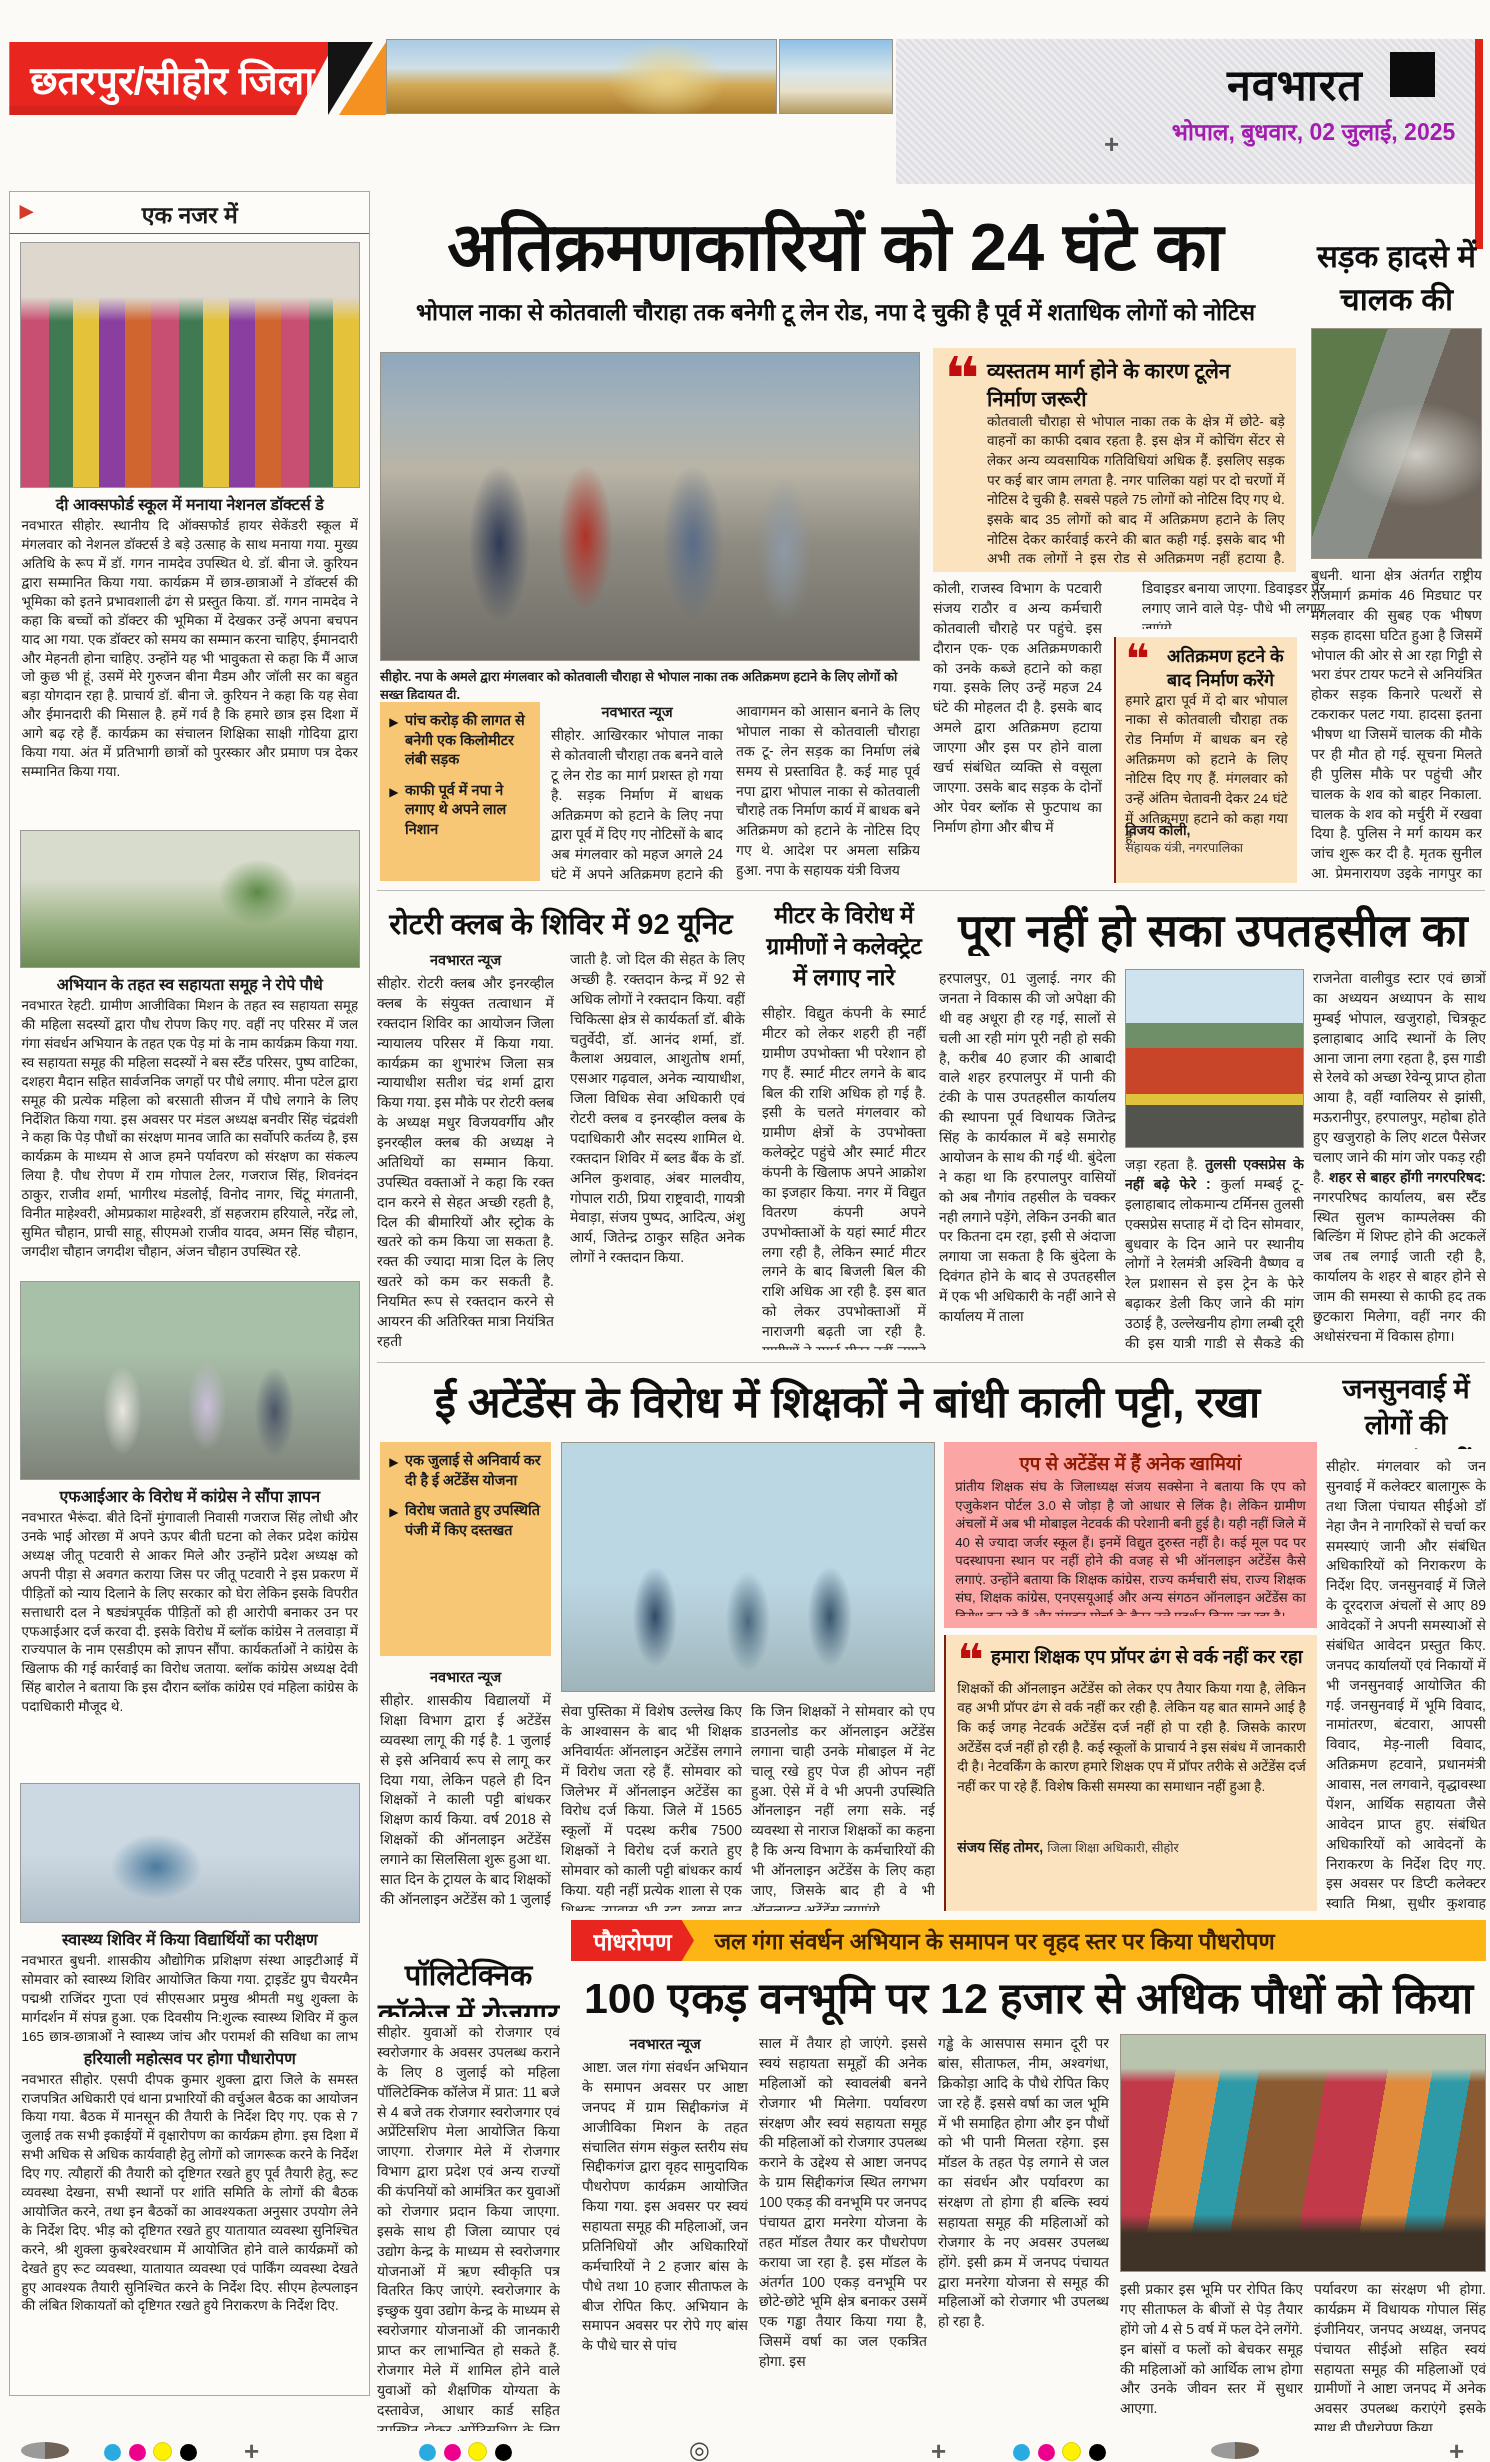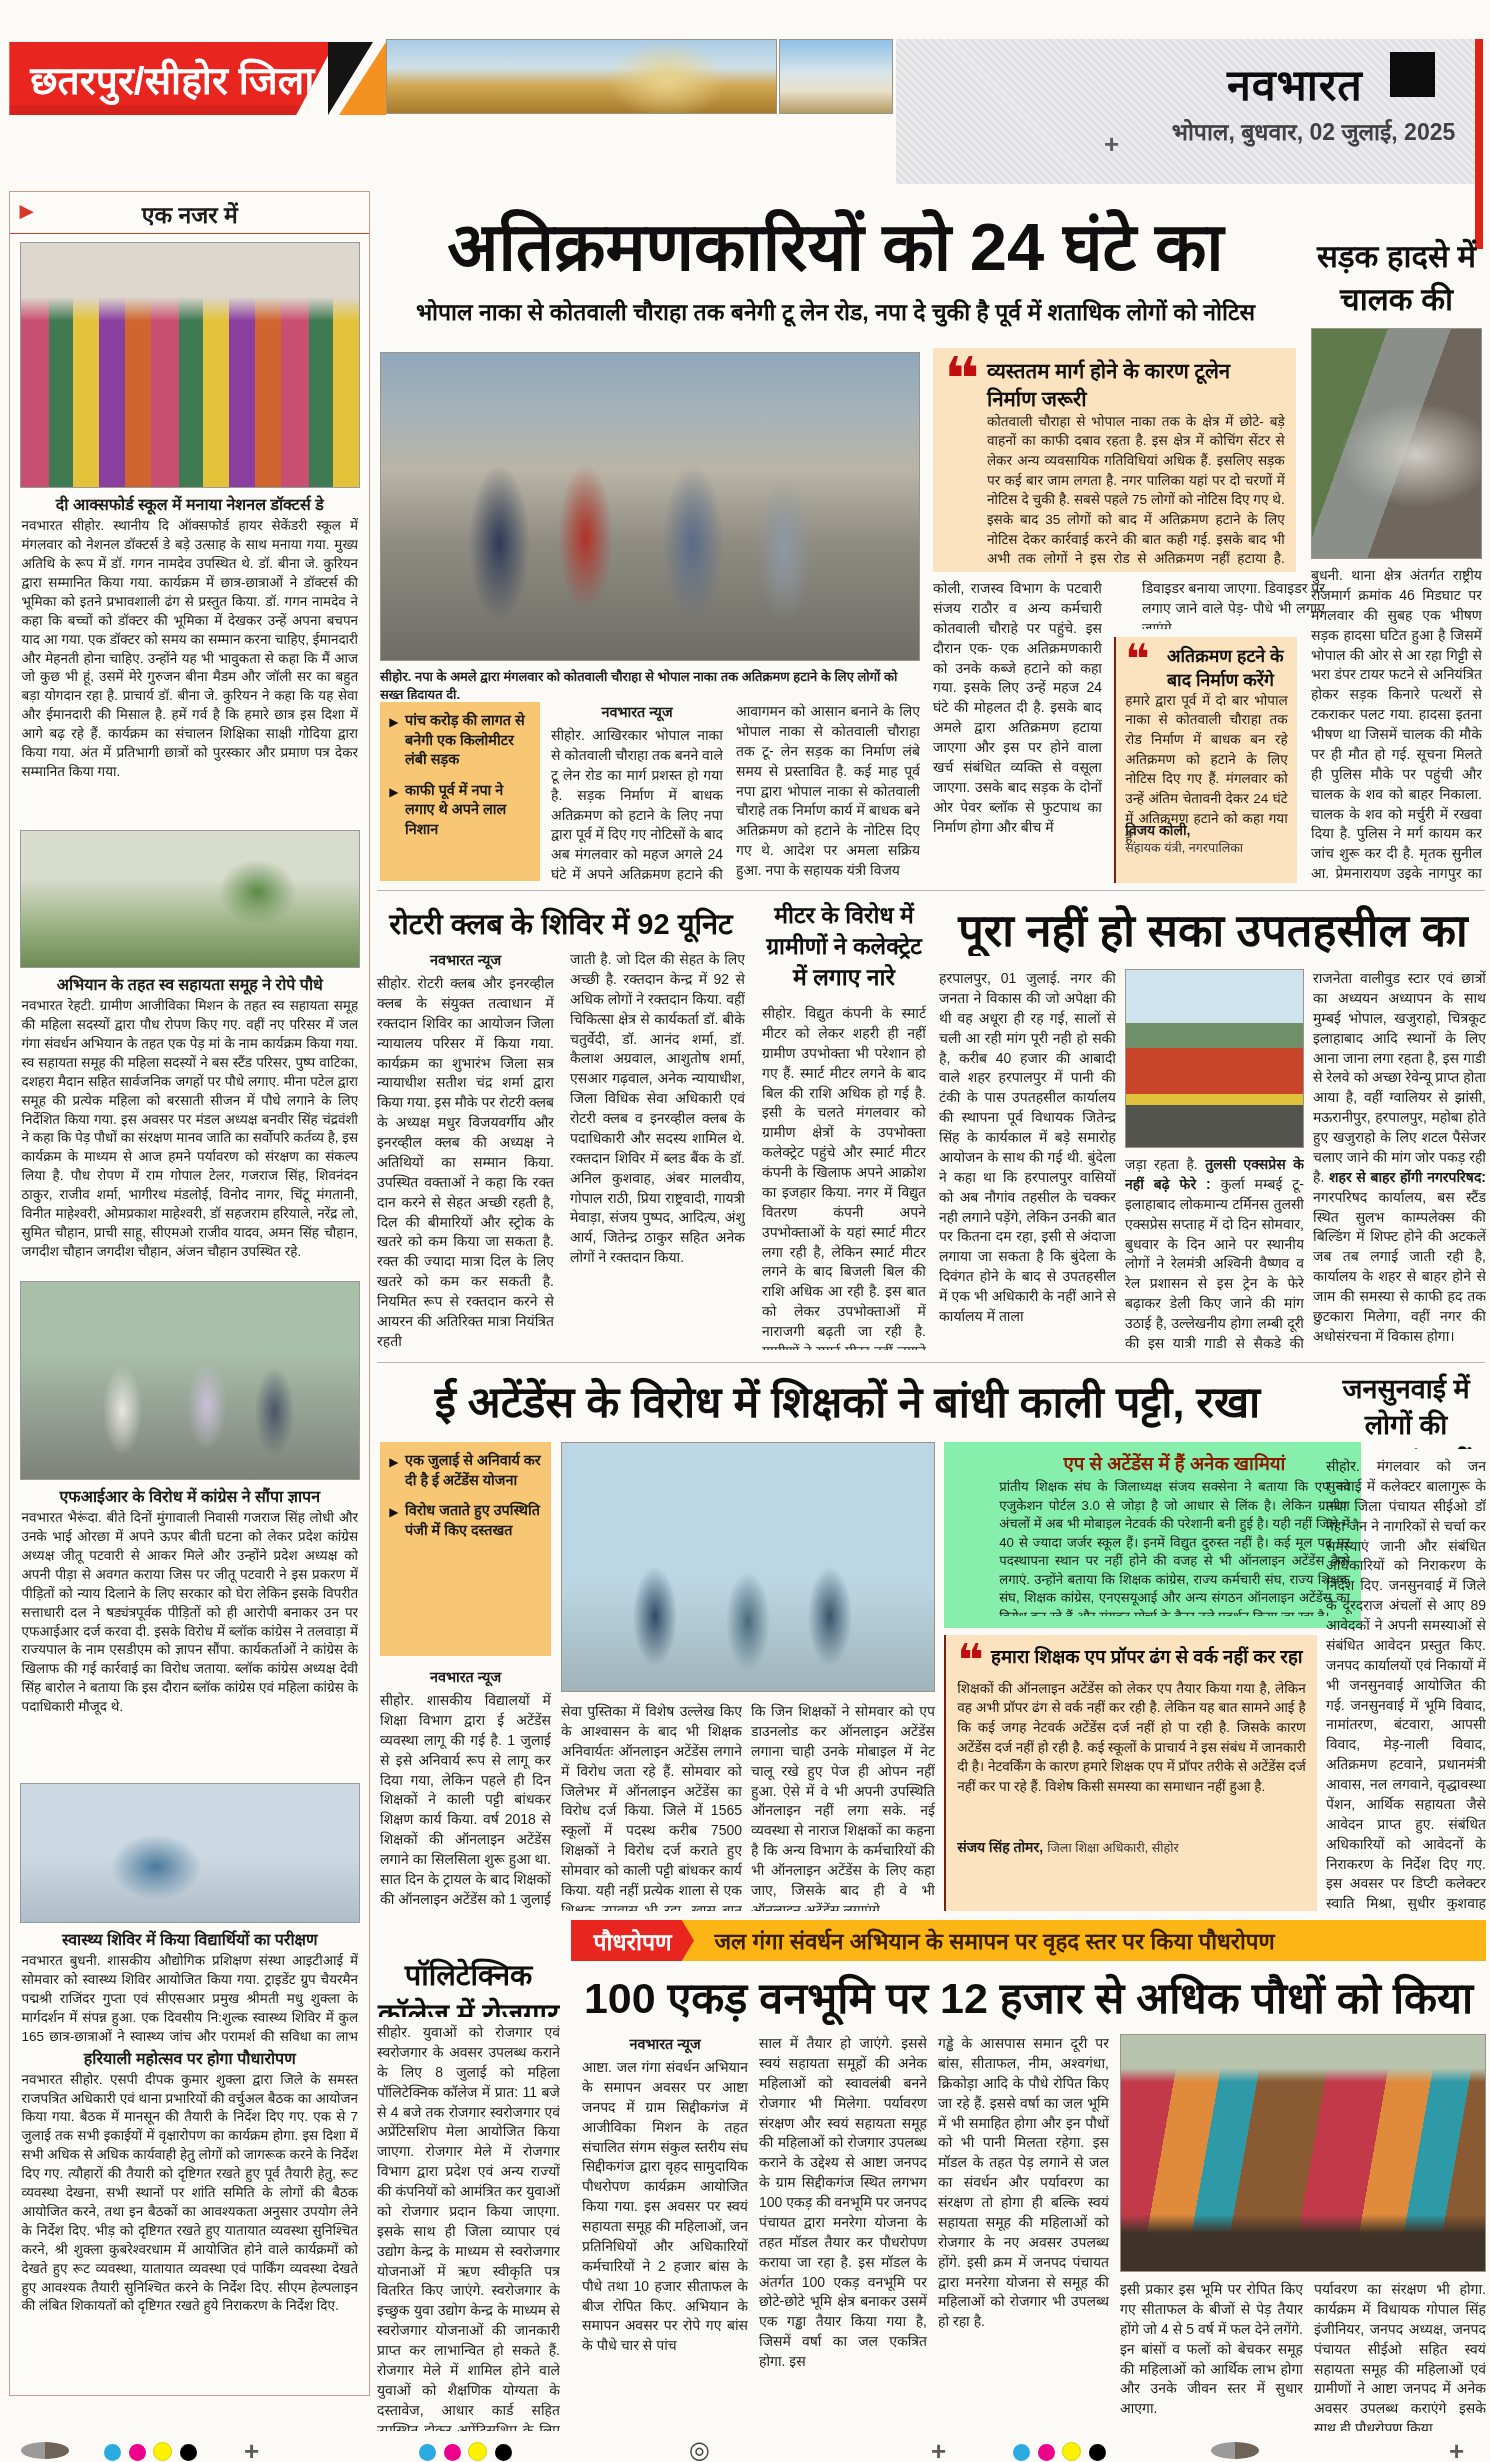--- a/index.html
+++ b/index.html
@@ -14,21 +14,21 @@
   
   .banner{background:#e8251f;color:#fff;display:flex;align-items:center;justify-content:center;
           font-weight:bold;font-size:39px;clip-path:polygon(0 0,100% 0,88% 100%,0 100%);
           box-shadow:inset 0 -9.3px 0 rgba(0,0,0,.08);}
   .tri-black{background:#141414;clip-path:polygon(0 0,100% 0,0 100%);}
   .tri-orange{background:#f59120;clip-path:polygon(100% 0,100% 100%,0 100%);}
   .graytex{background:repeating-linear-gradient(45deg,#ececef 0 2.8px,#e0e0e4 2.8px 5.6px);}
   .logo{font-weight:bold;font-size:43px;color:#0c0c0c;letter-spacing:0.9px;}
   .blacksq{background:#0c0c0c;}
   .redbar{background:#e02418;}
-  .dateline{font-weight:bold;font-size:23px;color:#404040;text-align:center;}
+  .dateline{font-weight:bold;font-size:23px;color:#a21caf;text-align:center;}
   .crosshair{color:#5c5c5c;font-size:26px;font-weight:bold;}
   
   .sidebox{border:0.9px solid #cf9a8e;background:#fdfcf9;}
   .side-title{font-weight:bold;font-size:23px;text-align:center;border-bottom:1.9px solid #d43a2a;
               padding:5.6px 0 3.7px 0;position:relative;}
   .side-title .tri{color:#d43a2a;position:absolute;left:9.3px;top:7.5px;font-size:18.6px;}
   .side-h{font-weight:bold;font-size:16px;text-align:center;margin:5.6px 7.5px 1.9px 7.5px;overflow:hidden;}
   .side-b{font-size:13.5px;line-height:1.4;text-align:justify;margin:1.9px 11.2px;overflow:hidden;}
   .sph{position:relative;margin:7.5px 9.3px 0 9.3px;border:0.9px solid #999;}
   
@@ -36,21 +36,21 @@
   .qmark{color:#c00d0d;font-size:60px;line-height:.8;font-weight:bold;}
   .qtitle{font-weight:bold;font-size:20.5px;color:#111;}
   .qbody{font-size:13.6px;line-height:1.45;text-align:justify;color:#201a12;}
   .qrule{border-left:2.8px solid #7a1f12;}
   .attr-name{font-weight:bold;font-size:14px;}
   .attr-role{font-size:12.6px;color:#333;}
   
   .bulletbox{background:#f8c776;overflow:hidden;padding:9.3px 9.3px;}
   .bulletbox .bi{display:flex;gap:6.5px;margin-bottom:11.2px;font-weight:bold;font-size:14.4px;line-height:1.35;}
   .bulletbox .tri{color:#101010;font-size:12px;padding-top:2.8px;}
-  .greenbox{background:#86efac;overflow:hidden;padding-left:44px;}
+  .greenbox{background:#fca5a5;overflow:hidden;}
   .greenbox .gt{font-weight:bold;color:#8c1b00;text-align:center;font-size:18.6px;padding:7.5px 5.6px 3.7px 5.6px;}
   .greenbox .gb{font-size:13.2px;line-height:1.4;text-align:justify;padding:0 11.2px;color:#1d1d1d;}
   .divider{background:#b9b9b9;height:0.9px;}
   .ystrip{background:#fdb515;display:flex;align-items:center;overflow:hidden;}
   .ytag{background:#e8251f;color:#fff;font-weight:bold;font-size:23px;display:flex;align-items:center;
         justify-content:center;height:100%;clip-path:polygon(0 0,90% 0,100% 50%,90% 100%,0 100%);}
   .ytext{font-weight:bold;font-size:22.4px;color:#3a2000;padding-left:20.5px;}
   
   .ph-temple{background:radial-gradient(84px 56px at 72% 55%,#e8d28a,transparent 70%),
              linear-gradient(180deg,#a9cbe4 0%,#cfe0e8 38%,#d2a954 62%,#a87a2c 100%);}

